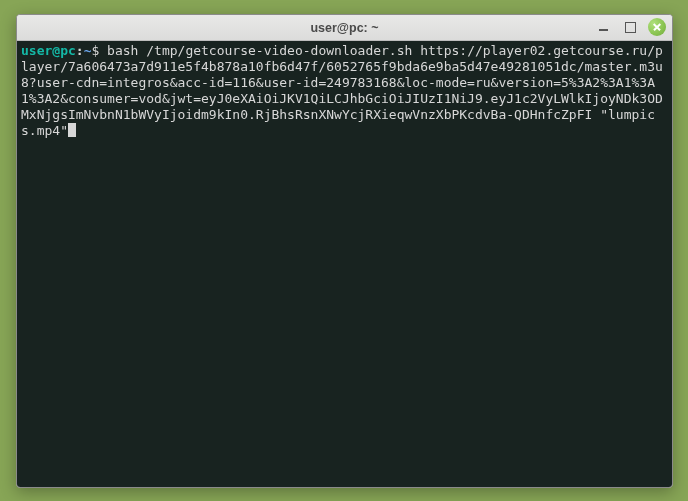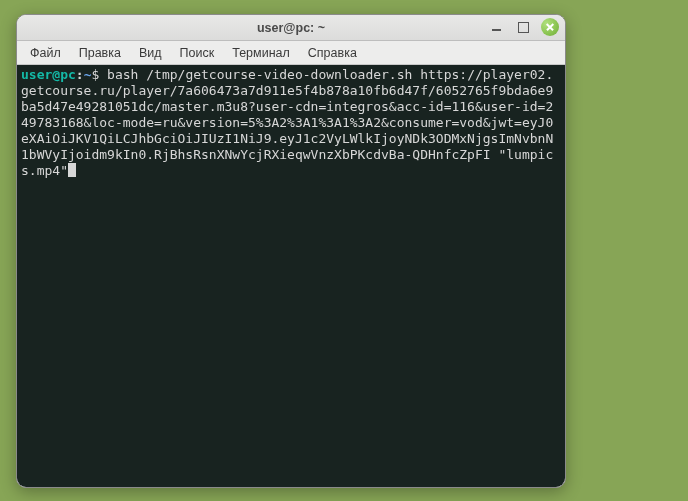--- a/index.html
+++ b/index.html
@@ -7,25 +7,25 @@
     background: #87a556;
     width: 688px;
     height: 501px;
     font-family: sans-serif;
     overflow: hidden;
   }
   .window {
     position: absolute;
     left: 16px;
     top: 14px;
-    width: 550px;
+    width: 657px;
     height: 474px;
     background: #fff;
     border: 1px solid #8a8a8a;
-    border-radius: 10px;
+    border-radius: 4px;
     box-shadow: 0 4px 16px rgba(0,0,0,0.3);
     display: flex;
     flex-direction: column;
     overflow: hidden;
   }
   .titlebar {
     height: 26px;
     background: linear-gradient(#e8e8e7, #dcdcdb);
     border-bottom: 1px solid #bdbdbd;
     display: flex;
@@ -134,26 +134,18 @@
 
   <div class="titlebar">
     <div class="title">user@pc: ~</div>
     <div class="wincontrols">
       <div class="winbtn min"></div>
       <div class="winbtn max"></div>
       <div class="winbtn close"></div>
     </div>
   </div>
 
-  <div class="menubar">
-    <div class="menuitem">Файл</div>
-    <div class="menuitem">Правка</div>
-    <div class="menuitem">Вид</div>
-    <div class="menuitem">Поиск</div>
-    <div class="menuitem">Терминал</div>
-    <div class="menuitem">Справка</div>
-  </div>
 
   <div class="terminal">
     <div class="line"><span class="pr-user">user@pc</span><span class="pr-colon">:</span><span class="pr-path">~</span><span class="pr-dollar">$ </span><span>bash /tmp/getcourse-video-downloader.sh https://player02.getcourse.ru/player/7a606473a7d911e5f4b878a10fb6d47f/6052765f9bda6e9ba5d47e49281051dc/master.m3u8?user-cdn=integros&amp;acc-id=116&amp;user-id=249783168&amp;loc-mode=ru&amp;version=5%3A2%3A1%3A1%3A2&amp;consumer=vod&amp;jwt=eyJ0eXAiOiJKV1QiLCJhbGciOiJIUzI1NiJ9.eyJ1c2VyLWlkIjoyNDk3ODMxNjgsImNvbnN1bWVyIjoidm9kIn0.RjBhsRsnXNwYcjRXieqwVnzXbPKcdvBa-QDHnfcZpFI "lumpics.mp4"</span><span class="cursor"></span></div>
   </div>
 
 </div>
 
 </body></html>

